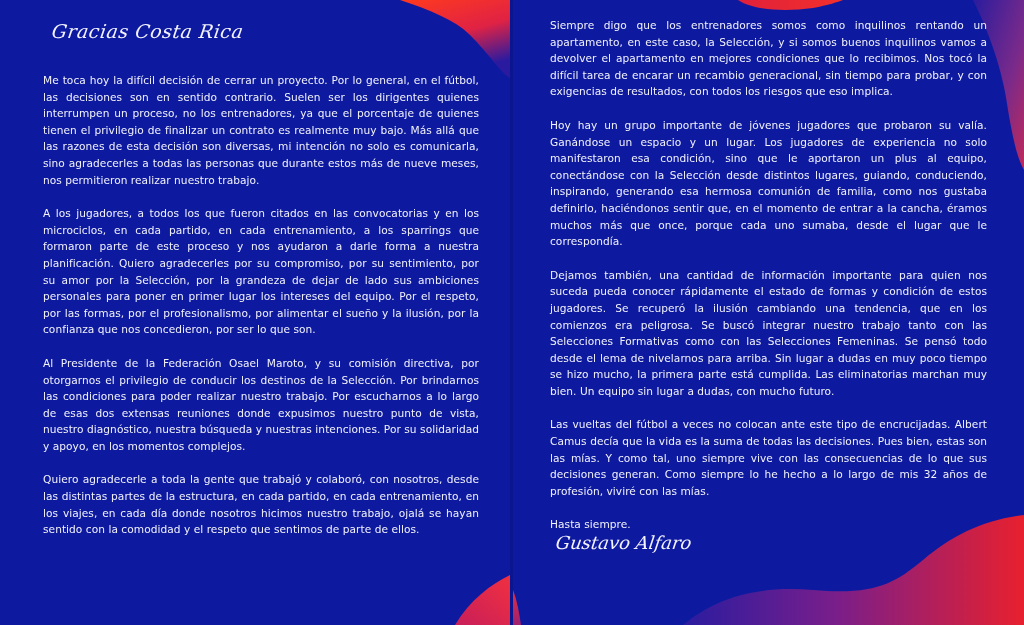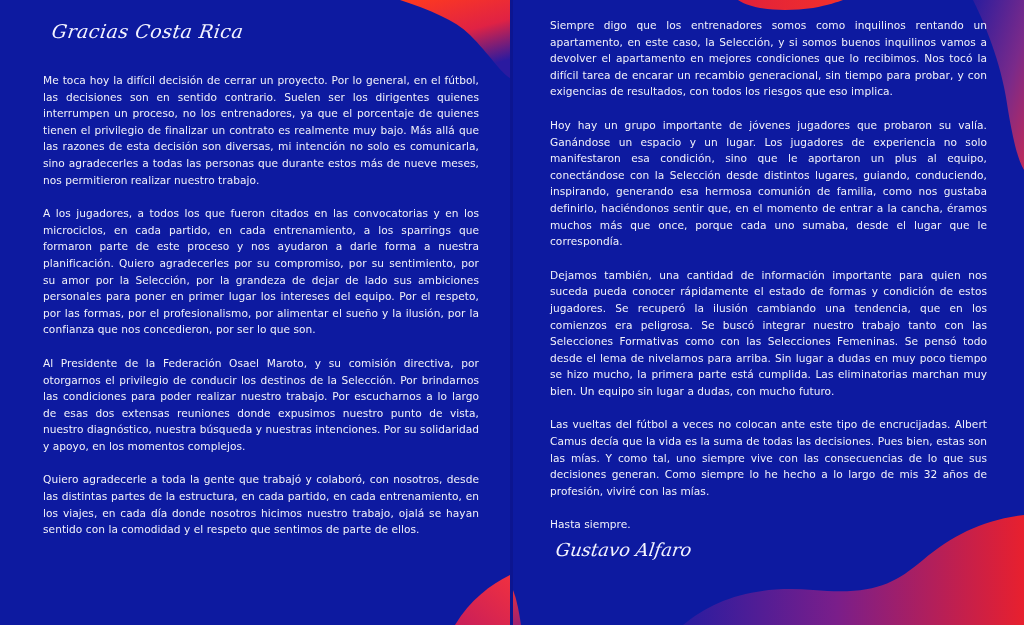--- a/index.html
+++ b/index.html
@@ -40,21 +40,21 @@
   .signature {
     color: #f4f4ff;
     font-family: "DejaVu Serif", serif;
     font-style: italic;
     font-size: 18px;
     margin-top: -6px;
     margin-left: 6px;
     transform: skewX(-8deg);
     display: inline-block;
   }
-  .closing { margin-bottom: 8px; }
+  .closing { margin-bottom: 1px; }
   .deco { position: absolute; z-index: 1; }
 </style>
 </head>
 <body>
 
 <div class="page page-left">
   <svg class="deco" width="510" height="625" viewBox="0 0 510 625" style="left:0;top:0;">
     <defs>
       <linearGradient id="gL1" x1="0" y1="0" x2="0.4" y2="1">
         <stop offset="0" stop-color="#ff3a1e"></stop>

